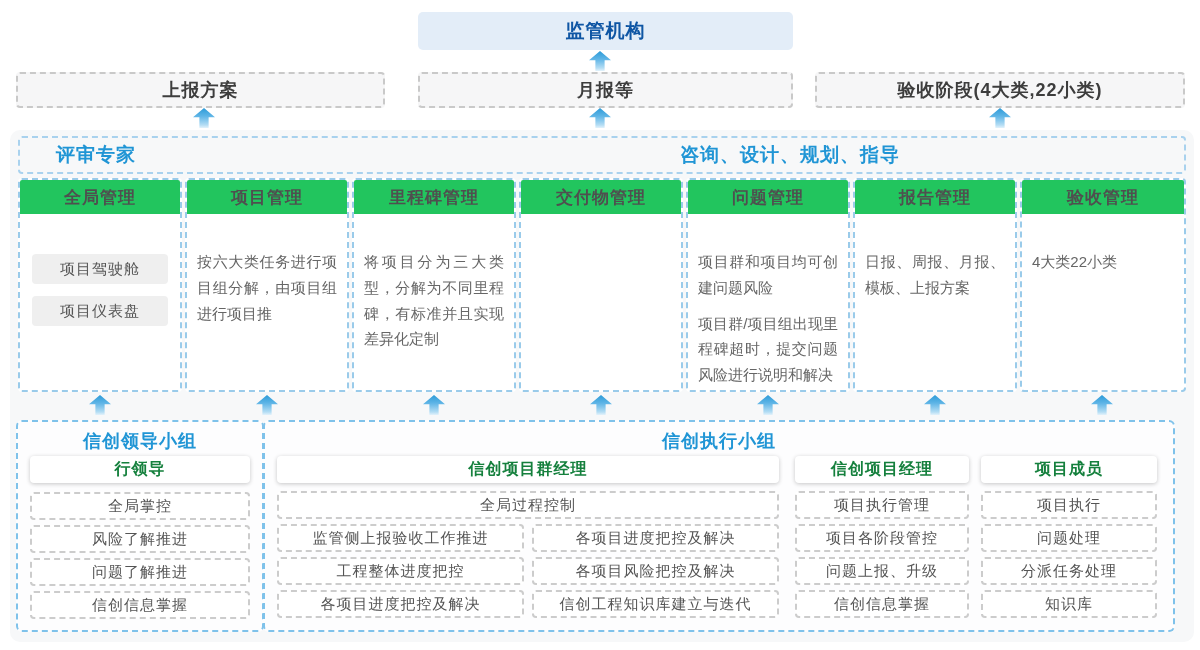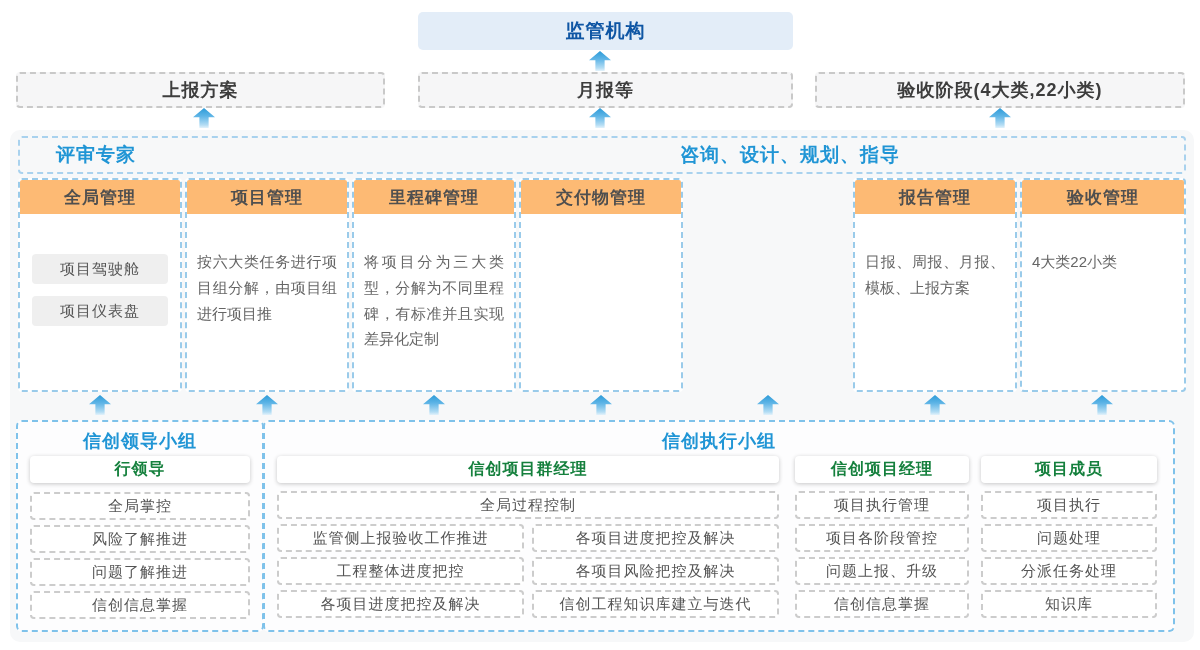--- a/index.html
+++ b/index.html
@@ -30,21 +30,21 @@
   .strip { position:absolute; left:8px; top:6px; width:1168px; height:38px;
     border:2px dashed #a9d2ee; border-radius:4px; }
   .strip-left { position:absolute; left:36px; top:0; height:34px; display:flex; align-items:center;
     font-size:19px; font-weight:bold; color:#2095d5; letter-spacing:1px; }
   .strip-right { position:absolute; left:660px; top:0; height:34px; display:flex; align-items:center;
     font-size:19px; font-weight:bold; color:#2095d5; letter-spacing:1px; }
 
   
   .col { position:absolute; top:48px; width:164px; height:214px; background:#ffffff;
     border:2px dashed #9acbea; border-radius:4px; overflow:hidden; }
-  .col-head { height:34px; background:#fdba74; display:flex; align-items:center; justify-content:center;
+  .col-head { height:34px; background:#22c55e; display:flex; align-items:center; justify-content:center;
     font-size:17px; font-weight:bold; color:#4f4f4f; letter-spacing:1px; }
   .col-body { padding:11px 10px; font-size:15px; color:#666; line-height:1.72;
     text-align:justify; text-align-last:left;margin-top:24px; }
   .col-body p + p { margin-top:10px; }
   .pill { margin:5px 6px 12px 6px; height:30px; background:#efefef; border-radius:4px;
     display:flex; align-items:center; justify-content:center; font-size:15px; color:#555; letter-spacing:1px; }
   .pill:first-child { margin-top:10px; }
 
   
   .group { position:absolute; top:290px; height:212px; background:#fdfdfe;
@@ -110,20 +110,27 @@
       <div class="col-head">里程碑管理</div>
       <div class="col-body">
           <p>将项目分为三大类型，分解为不同里程碑，有标准并且实现差异化定制</p>
         </div>
     </div>
 
     <div class="col" style="left:509px;">
       <div class="col-head">交付物管理</div>
     </div>
 
+    <div class="col" style="left:676px;">
+      <div class="col-head">问题管理</div>
+      <div class="col-body">
+        <p>项目群和项目均可创建问题风险</p>
+        <p>项目群/项目组出现里程碑超时，提交问题风险进行说明和解决</p>
+      </div>
+    </div>
 
     <div class="col" style="left:843px;">
       <div class="col-head">报告管理</div>
       <div class="col-body">
           <p>日报、周报、月报、模板、上报方案</p>
         </div>
     </div>
 
     <div class="col" style="left:1010px; width:166px;">
       <div class="col-head">验收管理</div>

